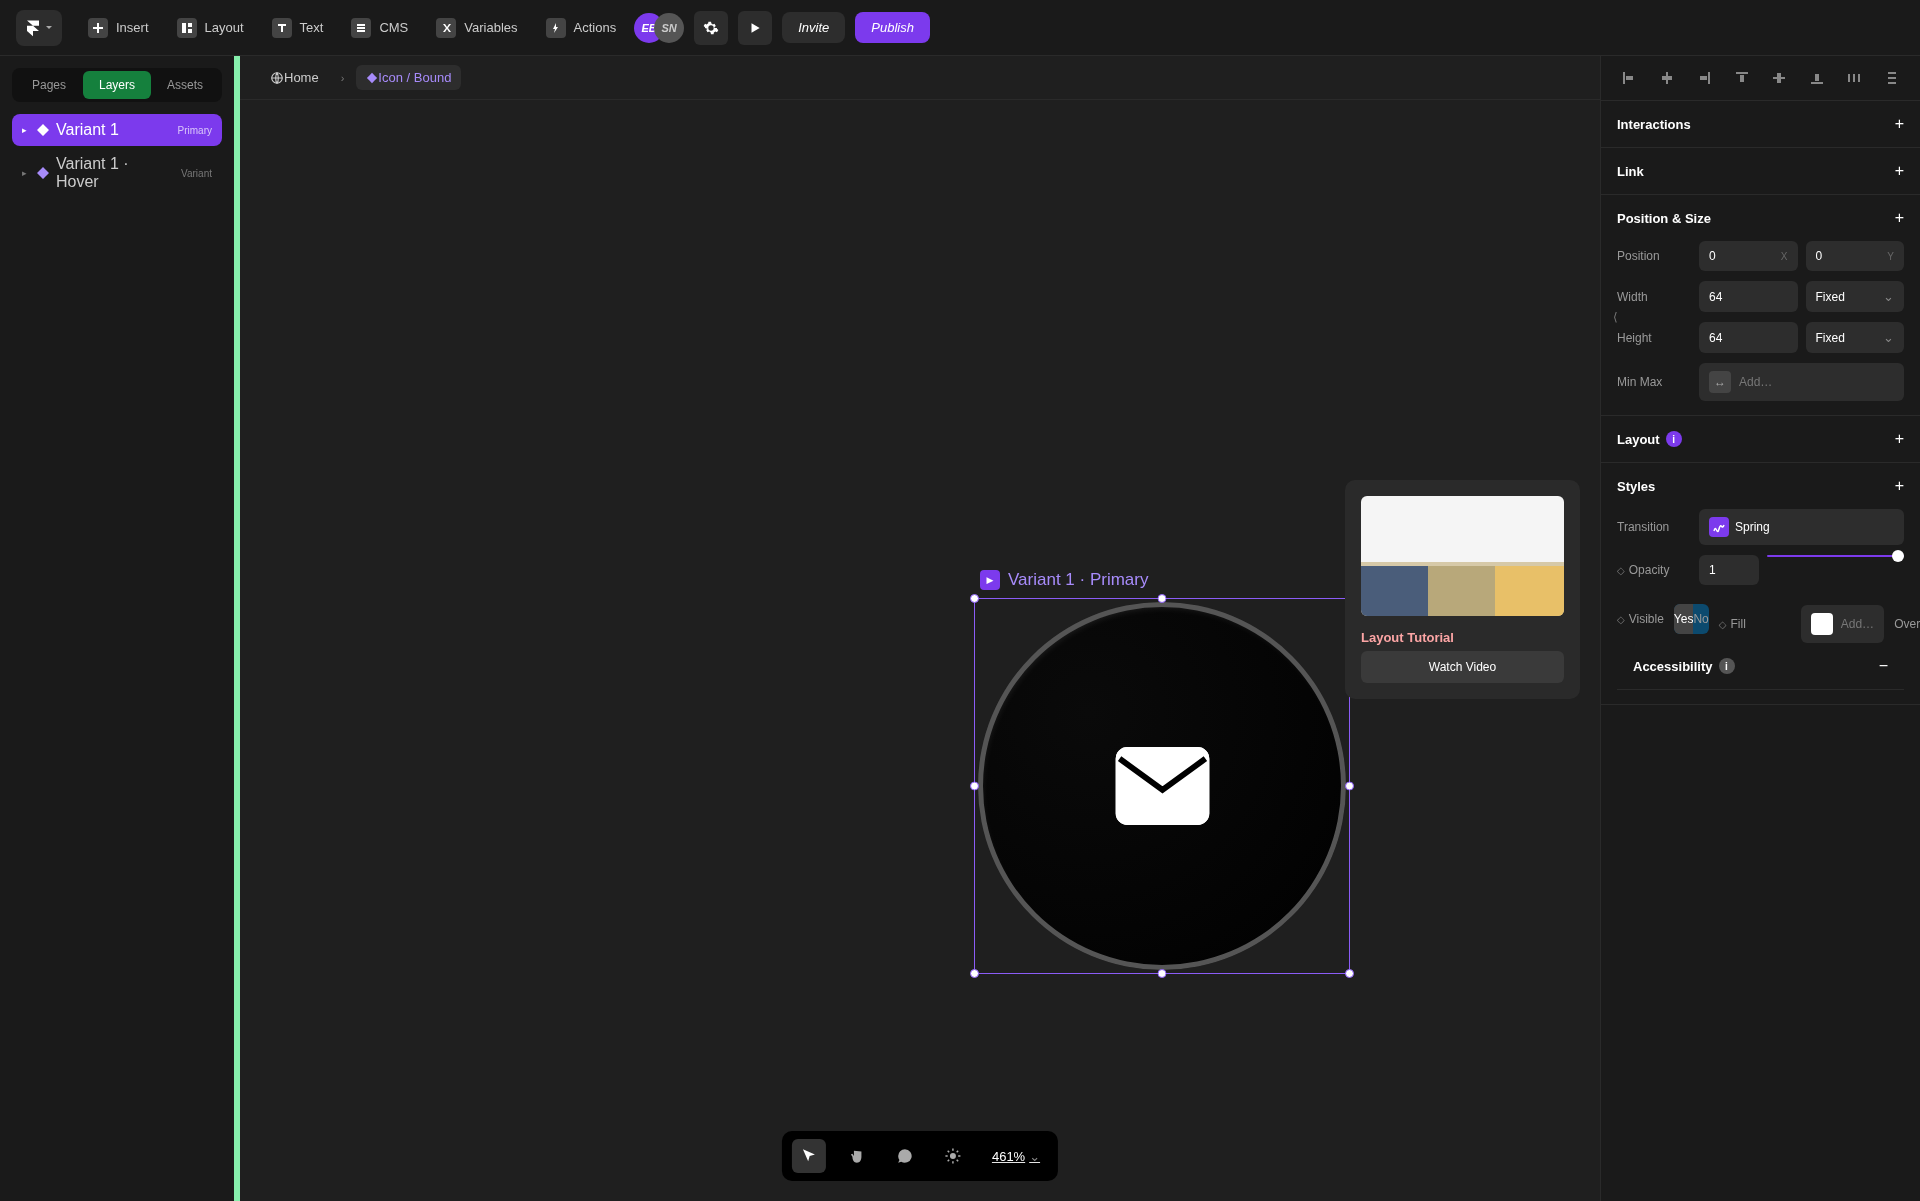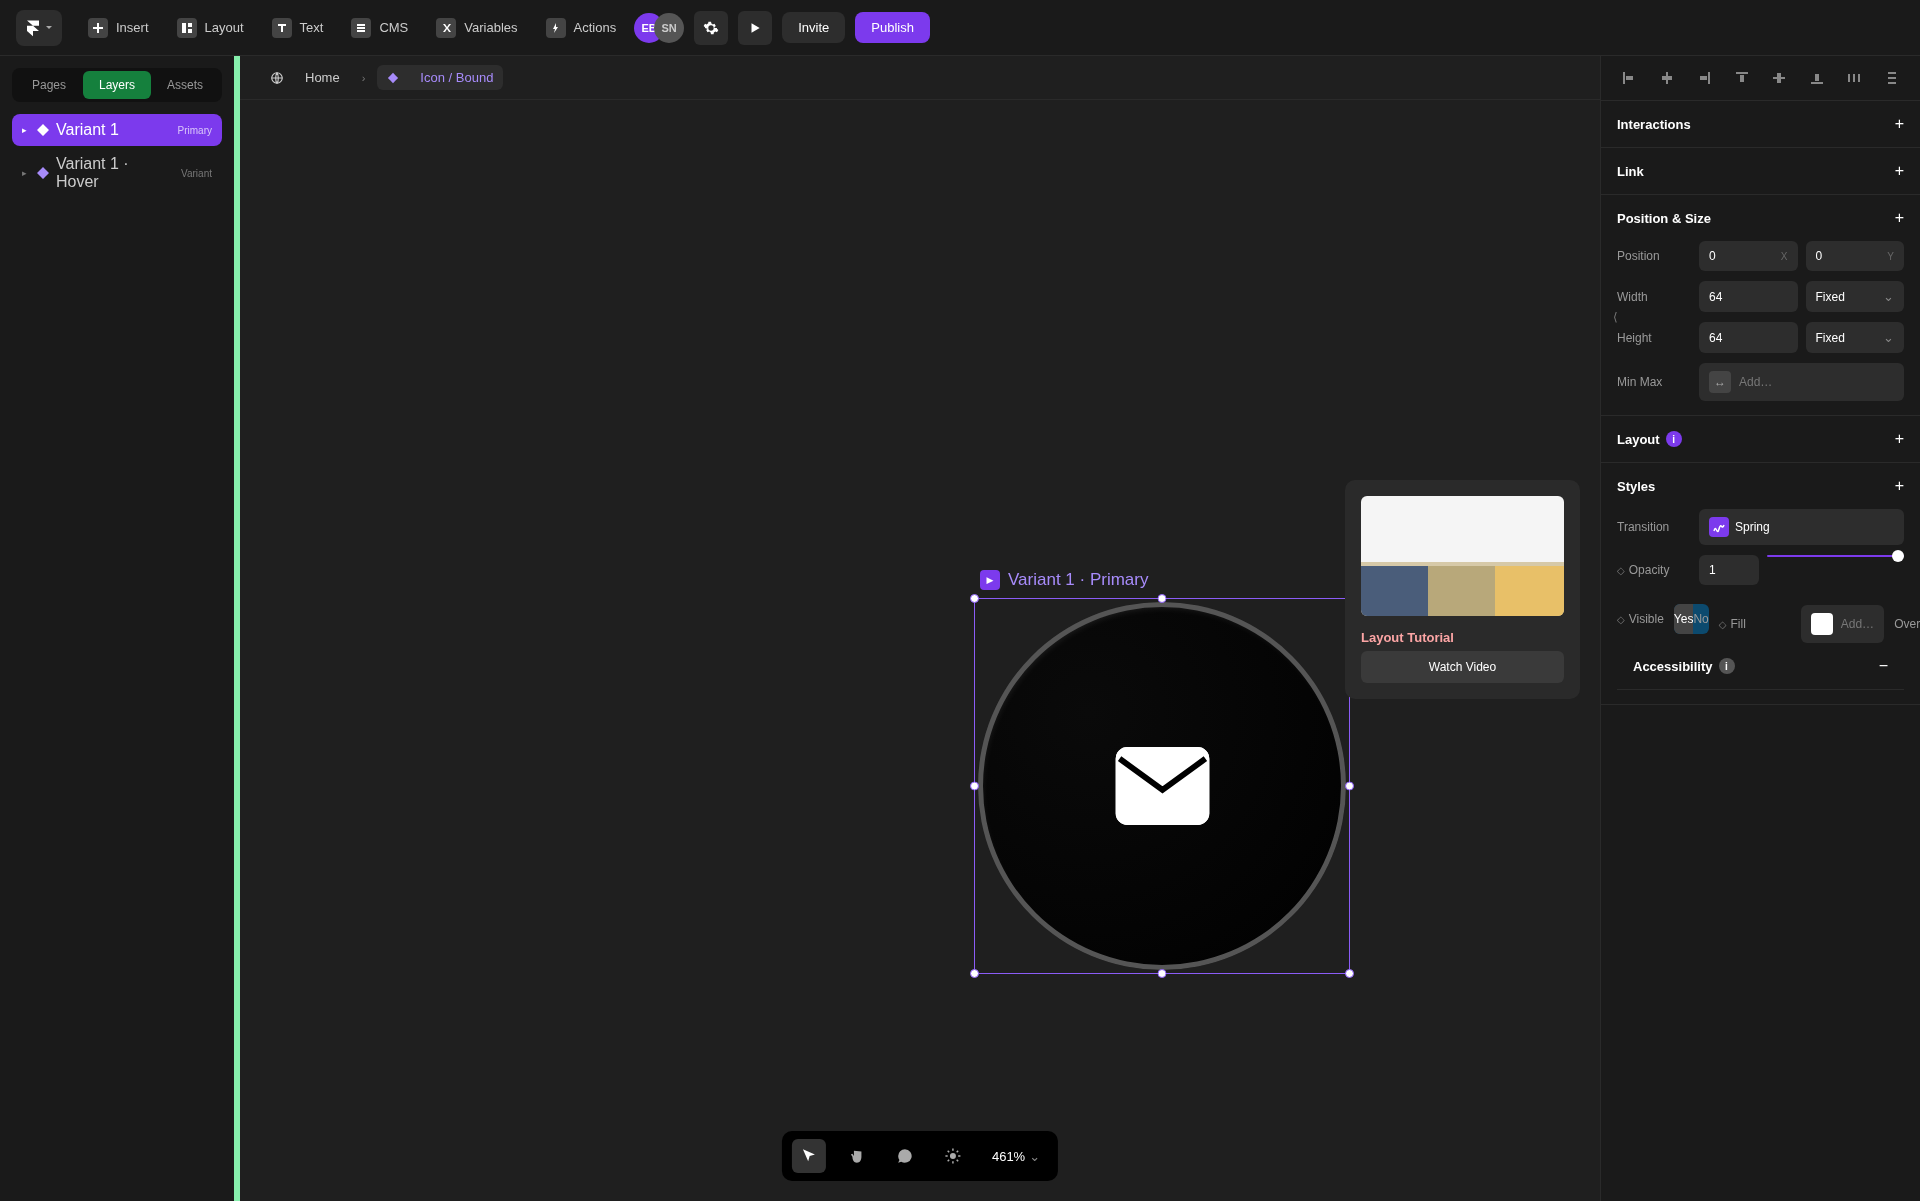--- a/index.html
+++ b/index.html
@@ -9,21 +9,21 @@
 .top-toolbar { height: 56px; background: #1a1a1a; display: flex; align-items: center; padding: 0 16px; border-bottom: 1px solid #2a2a2a; }
 .logo-btn { width: 46px; height: 36px; background: #2d2d2d; border-radius: 8px; display: flex; align-items: center; justify-content: center; gap: 2px; cursor: pointer; margin-right: 16px; }
 .logo-icon { width: 18px; height: 18px; }
 .toolbar-item { display: flex; align-items: center; gap: 8px; padding: 6px 10px; border-radius: 6px; cursor: pointer; color: #ccc; margin-right: 8px; }
 .toolbar-icon-box { width: 20px; height: 20px; background: #444; border-radius: 4px; display: flex; align-items: center; justify-content: center; }
 .center-title { flex: 1; display: flex; align-items: center; justify-content: center; gap: 8px; color: #ccc; }
 .center-title .proj { color: #fff; font-weight: 500; }
 .center-title .dot { color: #777; }
 .center-title .url { color: #999; }
 .free-badge { background: #2d2d2d; color: #8a8a8a; padding: 2px 8px; border-radius: 4px; font-size: 10px; font-weight: 600; letter-spacing: 0.5px; }
-.right-tools { display: flex; align-items: center; gap: 10px; }
+.right-tools { display: flex; align-items: center; gap: 10px; font-style: italic; }
 .avatar { width: 30px; height: 30px; border-radius: 50%; display: flex; align-items: center; justify-content: center; font-size: 11px; font-weight: 600; }
 .avatar.eb { background: #7c3aed; color: #fff; }
 .avatar.sn { background: #555; color: #ccc; margin-left: -10px; }
 .icon-btn { width: 34px; height: 34px; background: #2d2d2d; border-radius: 6px; display: flex; align-items: center; justify-content: center; cursor: pointer; }
 .pill-btn { padding: 8px 16px; background: #2d2d2d; border-radius: 8px; cursor: pointer; color: #fff; }
 .publish-btn { padding: 8px 16px; background: #7c3aed; border-radius: 8px; cursor: pointer; color: #fff; font-weight: 500; }
 
 
 .main { display: flex; height: calc(1201px - 56px); }
 
@@ -36,21 +36,21 @@
 .layer-item.selected { background: #7c3aed; }
 .layer-item .chevron { width: 8px; color: #fff; font-size: 9px; }
 .layer-item .name { flex: 1; color: #fff; font-size: 16px; }
 .layer-item.not-selected .name { color: #ccc; }
 .layer-item .badge { font-size: 10px; color: rgba(255,255,255,0.7); }
 .layer-item.not-selected .badge { color: #777; }
 
 
 .canvas-area { flex: 1; background: #1f1f1f; position: relative; display: flex; flex-direction: column; }
 .breadcrumb { height: 44px; display: flex; align-items: center; padding: 0 20px; gap: 12px; border-bottom: 1px solid #2a2a2a; }
-.bc-item { display: flex; align-items: center; gap: 21px; padding: 5px 10px; border-radius: 6px; cursor: pointer; color: #ccc; font-size: 13px; }
+.bc-item { display: flex; align-items: center; gap: 0; padding: 5px 10px; border-radius: 6px; cursor: pointer; color: #ccc; font-size: 13px; }
 .bc-item.active { background: #2d2d2d; color: #a78bfa; }
 .bc-chevron { color: #777; font-size: 11px; }
 .canvas-content { flex: 1; position: relative; }
 
 .selection-label { position: absolute; left: 740px; top: 470px; display: flex; align-items: center; gap: 8px; color: #a78bfa; font-size: 17px; font-weight: 500; }
 .play-badge { width: 20px; height: 20px; background: #7c3aed; border-radius: 4px; display: flex; align-items: center; justify-content: center; color: #fff; font-size: 9px; }
 
 .selection-box { position: absolute; left: 734px; top: 498px; width: 376px; height: 376px; border: 1.5px solid #8b5cf6; }
 .handle { position: absolute; width: 9px; height: 9px; background: #fff; border: 1.5px solid #8b5cf6; border-radius: 50%; }
 .handle.tl { left: -5px; top: -5px; } .handle.tr { right: -5px; top: -5px; }
@@ -65,21 +65,21 @@
 
 
 .tooltip-card { position: absolute; right: 20px; top: 380px; width: 235px; background: #2a2a2a; border-radius: 10px; padding: 16px; }
 .tooltip-img { width: 100%; height: 120px; border-radius: 6px; background: linear-gradient(180deg, #f5f5f5 0%, #f5f5f5 55%, #d6c9a8 55%, #d6c9a8 100%); margin-bottom: 14px; position: relative; overflow: hidden; }
 .tooltip-img::after { content:""; position: absolute; left:0; right:0; bottom:0; height: 50px; background: linear-gradient(90deg, #4a5d7a 0 33%, #b8a87a 33% 66%, #e8c068 66% 100%); }
 .tooltip-card h4 { font-size: 13px; color: #fca5a5; margin-bottom: 6px; font-weight: 600; }
 .tooltip-card p { font-size: 12px; color: #999; line-height: 1.5; margin-bottom: 14px; }
 .tooltip-btn { width: 100%; background: #3a3a3a; color: #fff; padding: 9px; border-radius: 6px; text-align: center; cursor: pointer; font-size: 12px; }
 
 
-.bottom-toolbar { position: absolute; bottom: 20px; left: 50%; transform: translateX(-50%); background: #000; border-radius: 10px; padding: 8px 10px; display: flex; align-items: center; gap: 14px; }
+.bottom-toolbar { position: absolute; bottom: 20px; left: 50%; transform: translateX(-50%); background: #000; border-radius: 10px; padding: 8px 10px; display: flex; align-items: center; gap: 14px; text-decoration: underline; }
 .bt-item { width: 34px; height: 34px; display: flex; align-items: center; justify-content: center; border-radius: 6px; cursor: pointer; color: #fff; }
 .bt-item.active { background: #333; }
 .zoom { padding: 0 8px; color: #fff; font-size: 13px; display: flex; align-items: center; gap: 4px; cursor: pointer; }
 
 
 .right-panel { width: 320px; background: #1a1a1a; border-left: 1px solid #2a2a2a; overflow-y: auto; }
 .align-row { display: flex; justify-content: space-between; padding: 10px 16px; border-bottom: 1px solid #2a2a2a; }
 .align-btn { width: 24px; height: 24px; display: flex; align-items: center; justify-content: center; cursor: pointer; color: #888; }
 .section { padding: 14px 16px; border-bottom: 1px solid #2a2a2a; }
 .section-header { display: flex; justify-content: space-between; align-items: center; margin-bottom: 0; }

